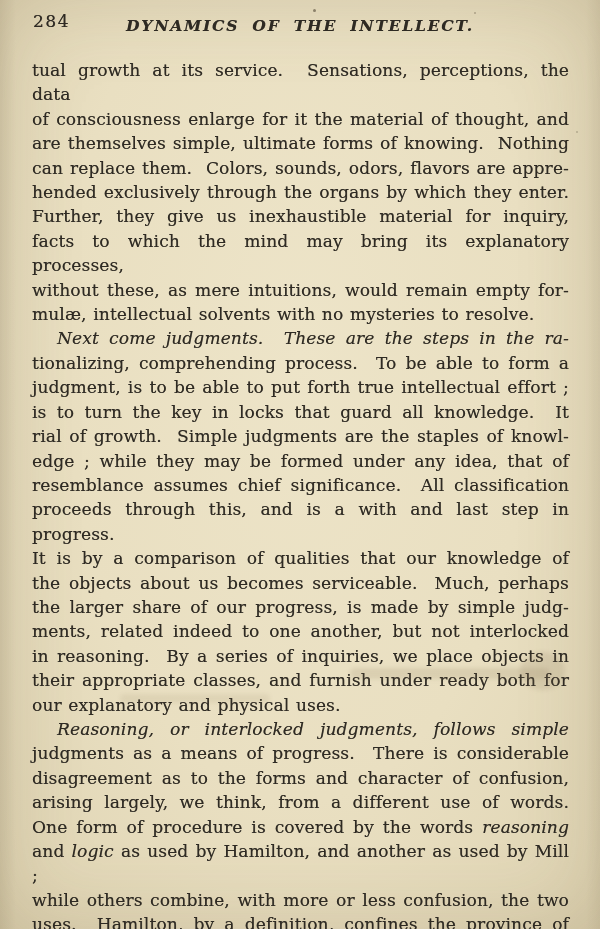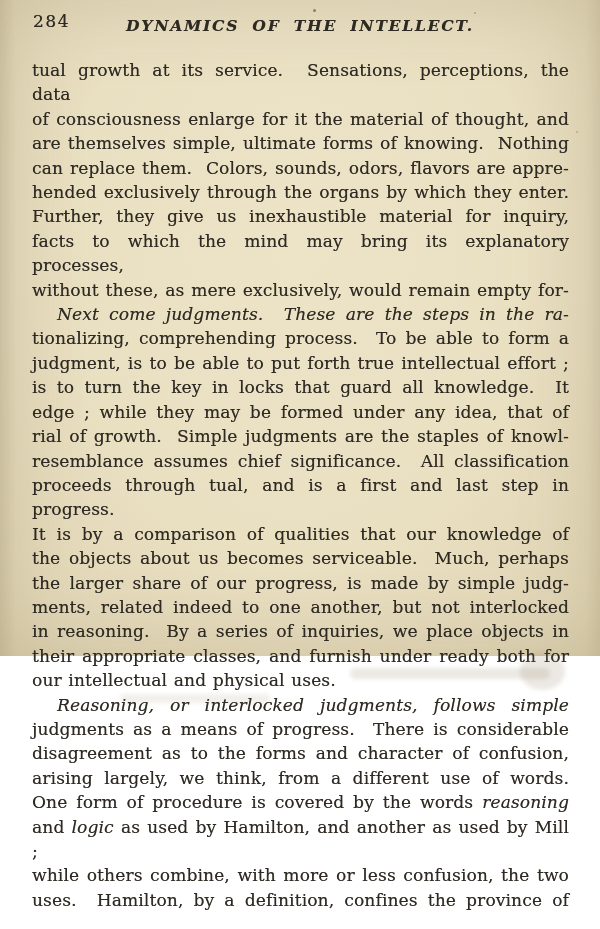--- a/index.html
+++ b/index.html
@@ -3,21 +3,21 @@
 <meta charset="utf-8">
 <style>
   html, body { margin: 0; padding: 0; }
   body {
     width: 600px; height: 929px;
     font-family: "DejaVu Serif", "Liberation Serif", serif;
     overflow: hidden;
   }
   .page {
     position: relative;
-    width: 600px; height: 656px;
+    width: 600px; height: 929px;
     background:
       linear-gradient(90deg, rgba(84,70,44,0.10), rgba(84,70,44,0) 16px),
       linear-gradient(270deg, rgba(84,70,44,0.07), rgba(84,70,44,0) 14px),
       radial-gradient(ellipse at 50% 38%, #ede4c8 0%, #e9dfc1 55%, #ded3b2 100%);
     box-shadow: inset 0 0 85px rgba(110,90,55,0.20);
     color: #2e2a23;
   }
   .running-header { position: relative; height: 50px; }
   .page-num {
     position: absolute; left: 33px; top: 11px;
@@ -72,38 +72,39 @@
 
   <main class="body-text" id="body-text">
       <div class="para">
         <div class="line">tual growth at its service.&nbsp; Sensations, perceptions, the data</div>
         <div class="line">of consciousness enlarge for it the material of thought, and</div>
         <div class="line">are themselves simple, ultimate forms of knowing.&nbsp; Nothing</div>
         <div class="line">can replace them.&nbsp; Colors, sounds, odors, flavors are appre-</div>
         <div class="line">hended exclusively through the organs by which they enter.</div>
         <div class="line">Further, they give us inexhaustible material for inquiry,</div>
         <div class="line">facts to which the mind may bring its explanatory processes,</div>
-        <div class="line">without these, as mere exclusively, would remain empty for-</div>
+        <div class="line">without these, as mere intuitions, would remain empty for-</div>
+        <div class="line last">mulæ, intellectual solvents with no mysteries to resolve.</div>
       </div>
       <div class="para indent">
         <div class="line">Next come judgments.&nbsp; These are the steps in the ra-</div>
         <div class="line">tionalizing, comprehending process.&nbsp; To be able to form a</div>
         <div class="line">judgment, is to be able to put forth true intellectual effort ;</div>
         <div class="line">is to turn the key in locks that guard all knowledge.&nbsp; It</div>
+        <div class="line">rial of growth.&nbsp; Simple judgments are the staples of knowl-</div>
         <div class="line">edge ; while they may be formed under any idea, that of</div>
-        <div class="line">rial of growth.&nbsp; Simple judgments are the staples of knowl-</div>
         <div class="line">resemblance assumes chief significance.&nbsp; All classification</div>
-        <div class="line">proceeds through tual, and is a first and last step in progress.</div>
+        <div class="line">proceeds through this, and is a with and last step in progress.</div>
         <div class="line">It is by a comparison of qualities that our knowledge of</div>
         <div class="line">the objects about us becomes serviceable.&nbsp; Much, perhaps</div>
         <div class="line">the larger share of our progress, is made by simple judg-</div>
         <div class="line">ments, related indeed to one another, but not interlocked</div>
         <div class="line">in reasoning.&nbsp; By a series of inquiries, we place objects in</div>
         <div class="line">their appropriate classes, and furnish under ready both for</div>
-        <div class="line last">our intellectual and physical uses.</div>
+        <div class="line last">our explanatory and physical uses.</div>
       </div>
       <div class="para indent">
         <div class="line">Reasoning, or interlocked judgments, follows simple</div>
         <div class="line">judgments as a means of progress.&nbsp; There is considerable</div>
         <div class="line">disagreement as to the forms and character of confusion,</div>
         <div class="line">arising largely, we think, from a different use of words.</div>
         <div class="line">One form of procedure is covered by the words <i>reasoning</i></div>
         <div class="line">and <i>logic</i> as used by Hamilton, and another as used by Mill ;</div>
         <div class="line">while others combine, with more or less confusion, the two</div>
         <div class="line">uses.&nbsp; Hamilton, by a definition, confines the province of</div>

